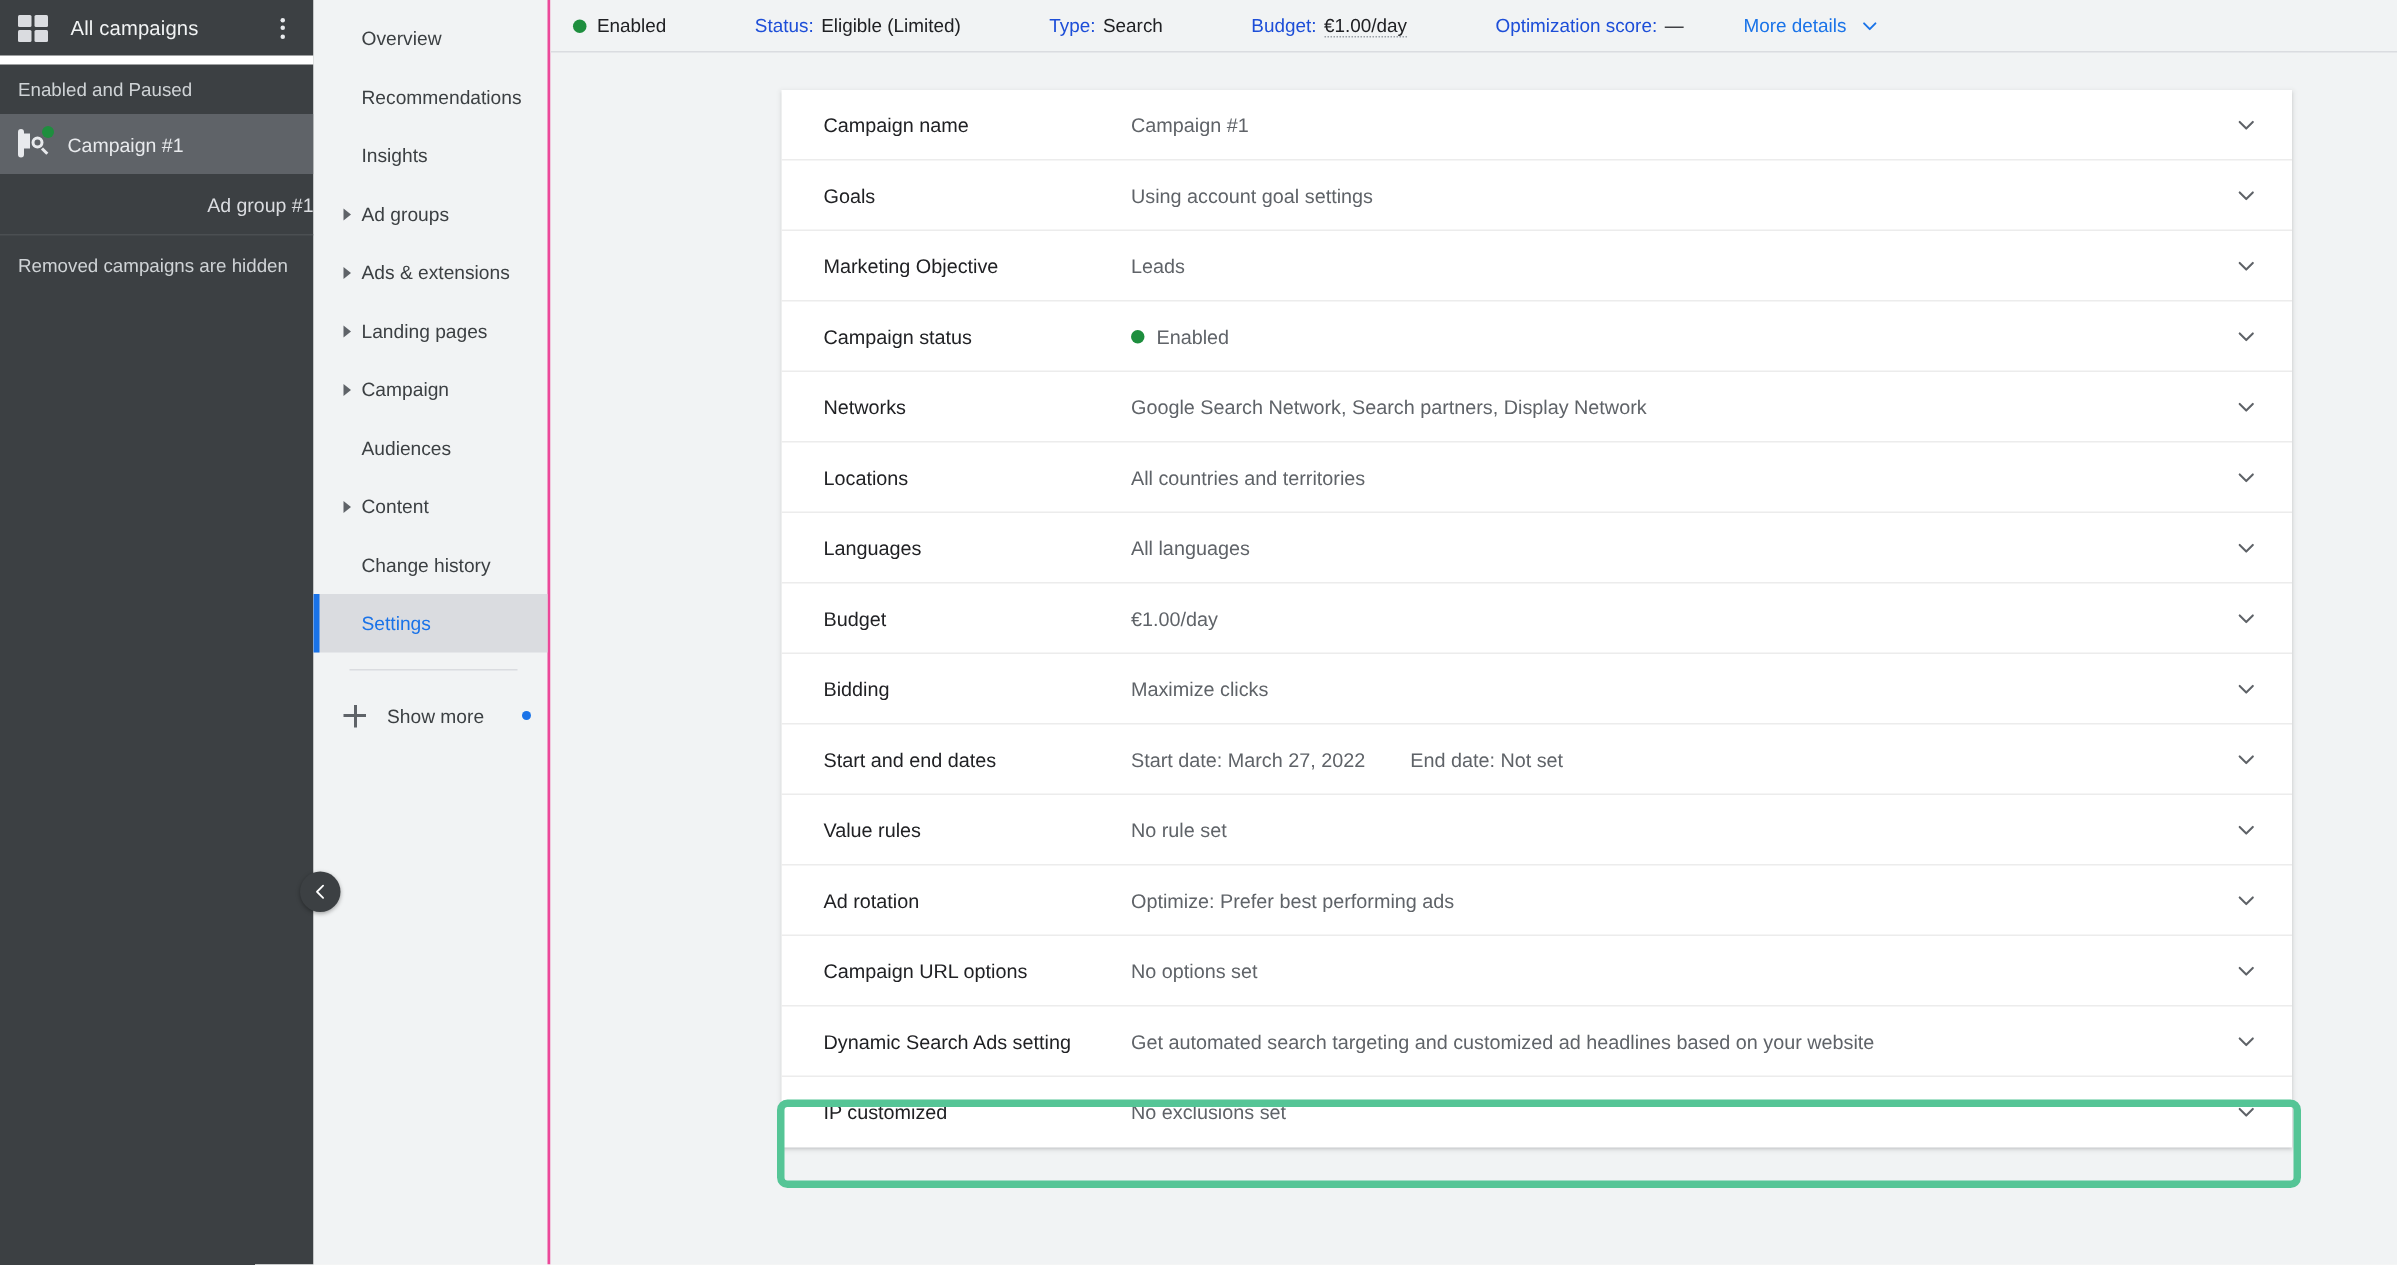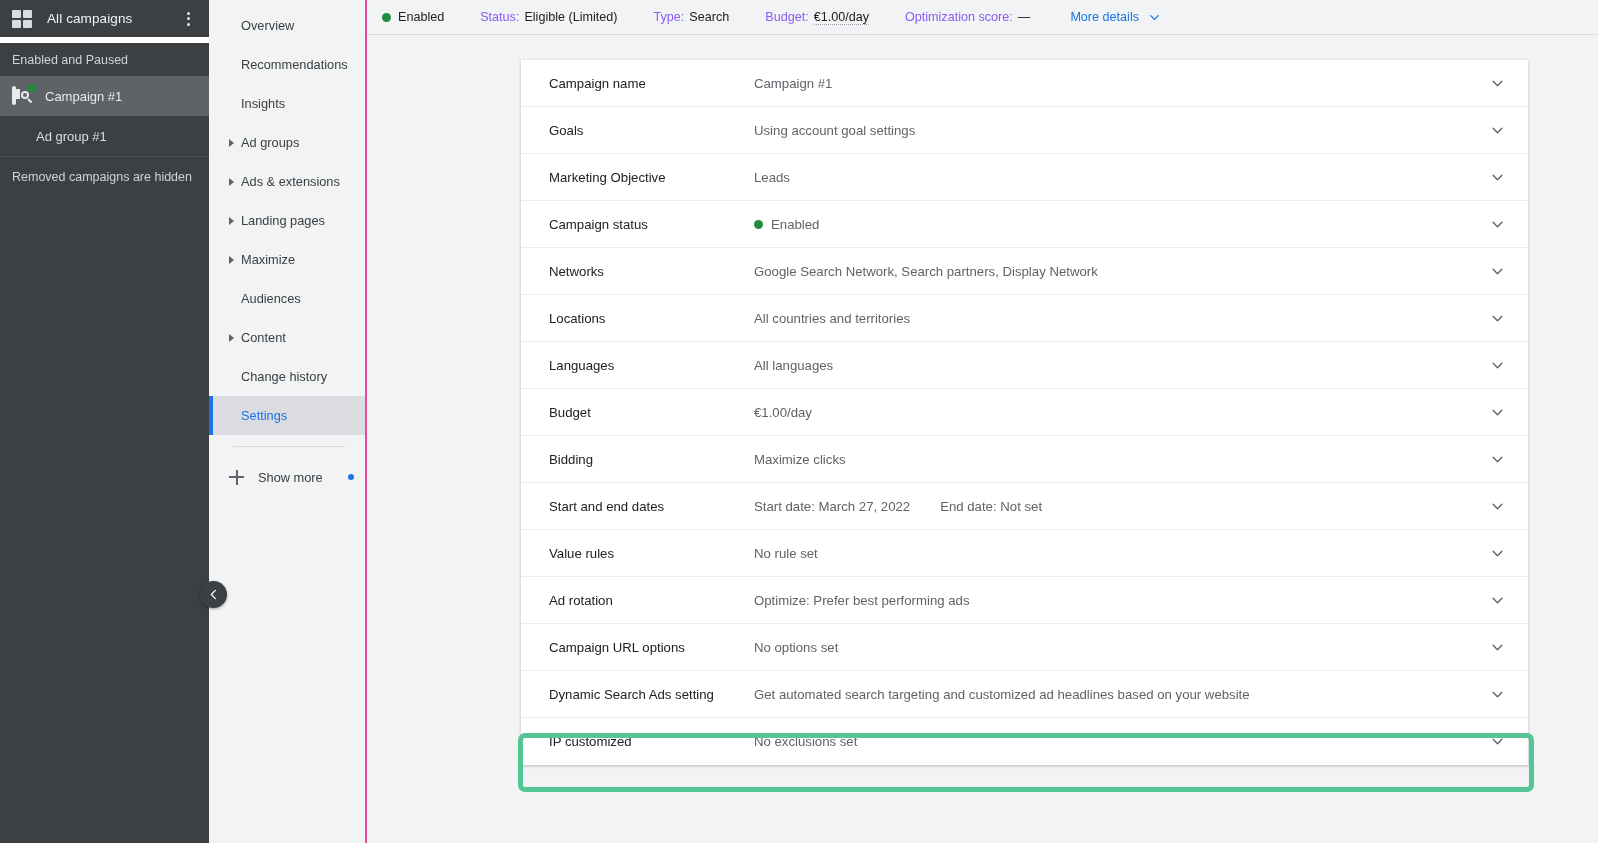--- a/index.html
+++ b/index.html
@@ -65,21 +65,21 @@
     content:""; position:absolute; left: 5px; top: 5px; width: 5px; height: 2px;
     background: #e8eaed; transform: rotate(45deg); transform-origin: left center;
   }
   .camp-icon.selected-bg .mag { background: #5f6368; }
   .status-dot-green {
     position: absolute; right: -3px; top: -4px;
     width: 8px; height: 8px; border-radius: 50%; background: #1e8e3e;
   }
   .rail-subitem {
     height: 40px; display:flex; align-items:center;
-    padding-left: 36px; font-size: 13px; color: #dadce0; cursor: pointer;
+    padding-left: 76px; font-size: 13px; color: #dadce0; cursor: pointer; justify-content: flex-end;
   }
   .rail-divider { height: 1px; background: #4b4f52; margin: 0; }
   .rail-footnote {
     height: 40px; display:flex; align-items:center;
     padding-left: 12px; font-size: 12.5px; color: #cfd3d6;
   }
 
   
   .collapse-handle {
     position: absolute; left: 200px; top: 581px;
@@ -137,21 +137,21 @@
   }
   .topbar {
     height: 35px; background: #f1f3f4;
     border-bottom: 1px solid #dadce0;
     display: flex; align-items: center;
     padding-left: 15px; font-size: 12.6px; color: #3c4043;
     gap: 0px;
   }
   .tb-chip { display: flex; align-items: center; margin-right: 36px; white-space: nowrap;}
   .tb-dot { width: 9px; height:9px; border-radius:50%; background:#1e8e3e; margin-right: 7px; }
-  .tb-key { color:#8b5cf6; margin-right: 5px; }
+  .tb-key { color:#1d4ed8; margin-right: 5px; margin-left: 23px; }
   .tb-val { color:#202124; }
   .tb-val.dotted { border-bottom: 1px dotted #9aa0a6; }
   .tb-more { color:#1a73e8; cursor:pointer; display:flex; align-items:center; gap:9px; margin-left: 4px;}
   .chev-blue { width: 13px; height: 13px; }
 
   .content { position: relative; height: 808px; }
 
   .card {
     position: absolute; left: 154px; top: 25px; width: 1007px;
     background: #fff;
@@ -260,21 +260,21 @@
     <div class="nav-item">
       <span class="tri"></span>
       <span>Ads &amp; extensions</span>
     </div>
     <div class="nav-item">
       <span class="tri"></span>
       <span>Landing pages</span>
     </div>
     <div class="nav-item">
       <span class="tri"></span>
-      <span>Maximize</span>
+      <span>Campaign</span>
     </div>
     <div class="nav-item">
       <span>Audiences</span>
     </div>
     <div class="nav-item">
       <span class="tri"></span>
       <span>Content</span>
     </div>
     <div class="nav-item">
       <span>Change history</span>

